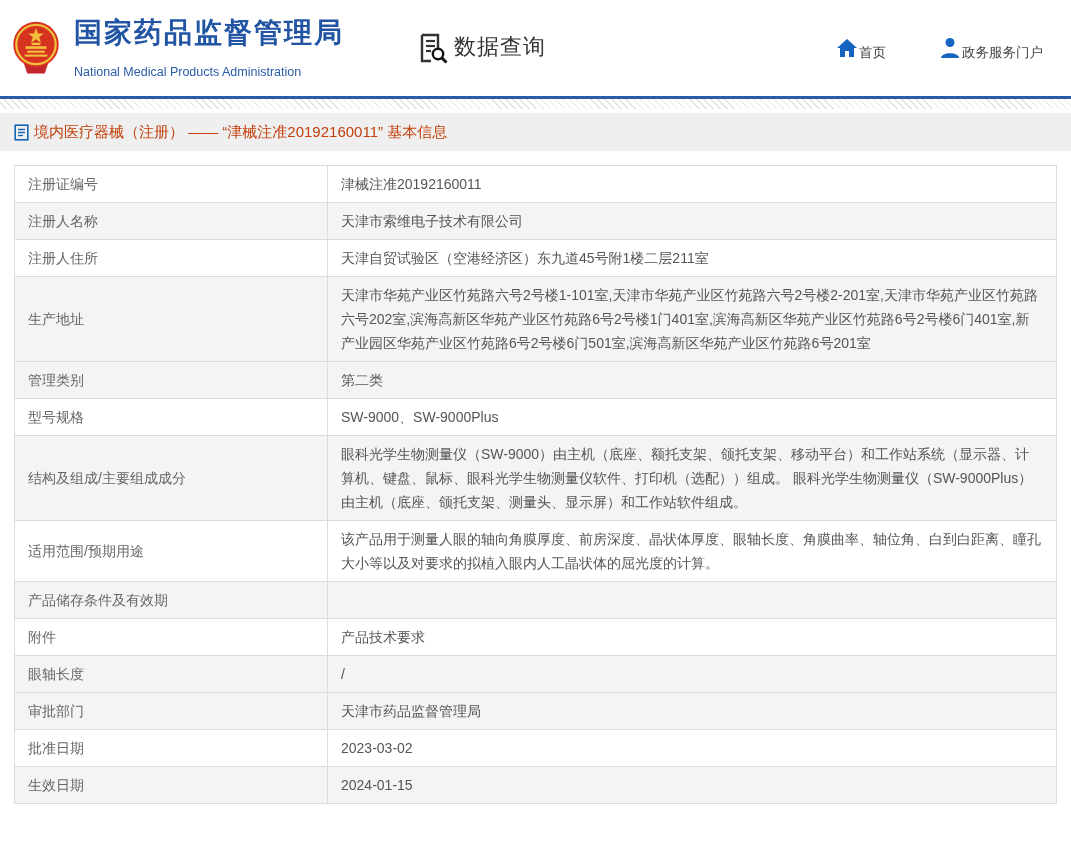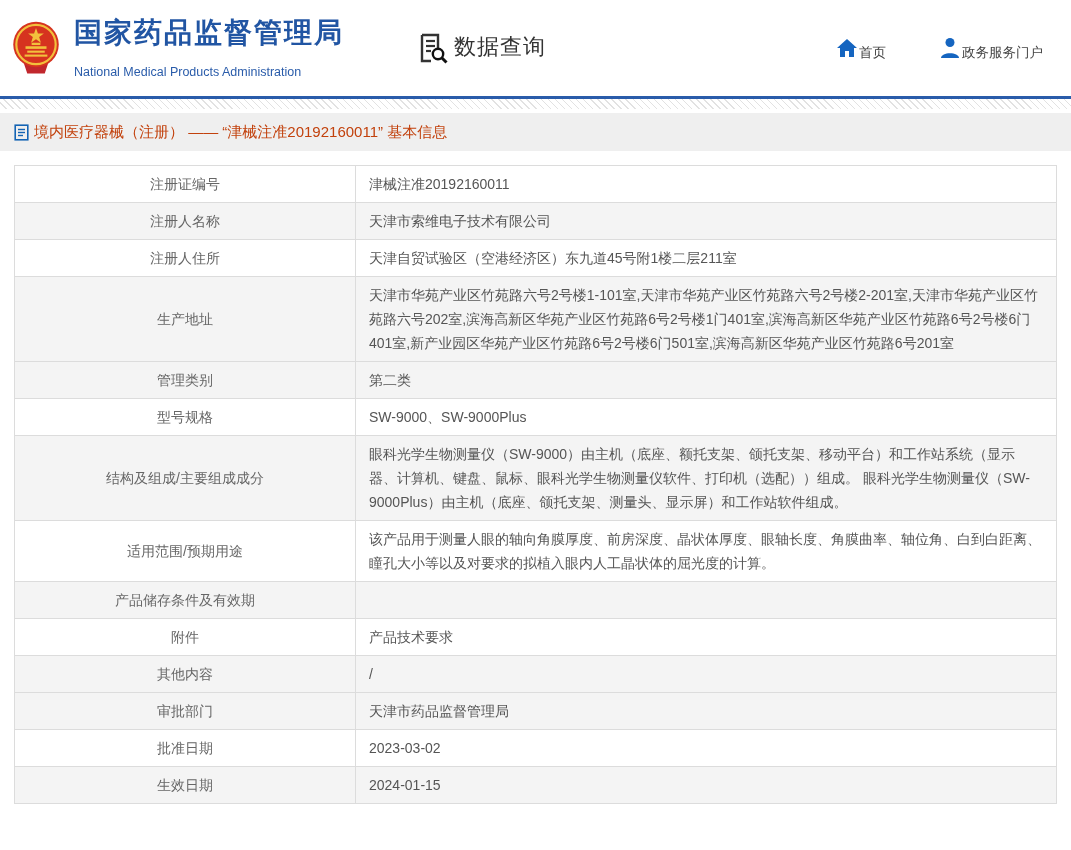--- a/index.html
+++ b/index.html
@@ -62,21 +62,21 @@
   .table-wrap { margin:14px 14px 0 14px; }
   table.info {
     width:1043px; border-collapse:collapse; table-layout:fixed;
     font-size:14px;
   }
   table.info td {
     border:1px solid #dcdcdc; vertical-align:middle;
     padding:6px 13px; line-height:24px;
   }
   td.label-cell {
-    width:341px; text-align:center; color:#666;
+    width:313px; text-align:left; color:#666;
   }
   td.value-cell { text-align:left; color:#555; }
   tr.odd  { background:#ffffff; }
   tr.even { background:#f4f4f4; }
 </style>
 </head>
 <body>
 
 <div class="header">
 
@@ -176,21 +176,21 @@
         </tr>
         <tr class="even">
           <td class="label-cell">产品储存条件及有效期</td>
           <td class="value-cell"></td>
         </tr>
         <tr class="odd">
           <td class="label-cell">附件</td>
           <td class="value-cell">产品技术要求</td>
         </tr>
         <tr class="even">
-          <td class="label-cell">其他内容</td>
+          <td class="label-cell">眼轴长度</td>
           <td class="value-cell">/</td>
         </tr>
         <tr class="even">
           <td class="label-cell">审批部门</td>
           <td class="value-cell">天津市药品监督管理局</td>
         </tr>
         <tr class="odd">
           <td class="label-cell">批准日期</td>
           <td class="value-cell">2023-03-02</td>
         </tr>

